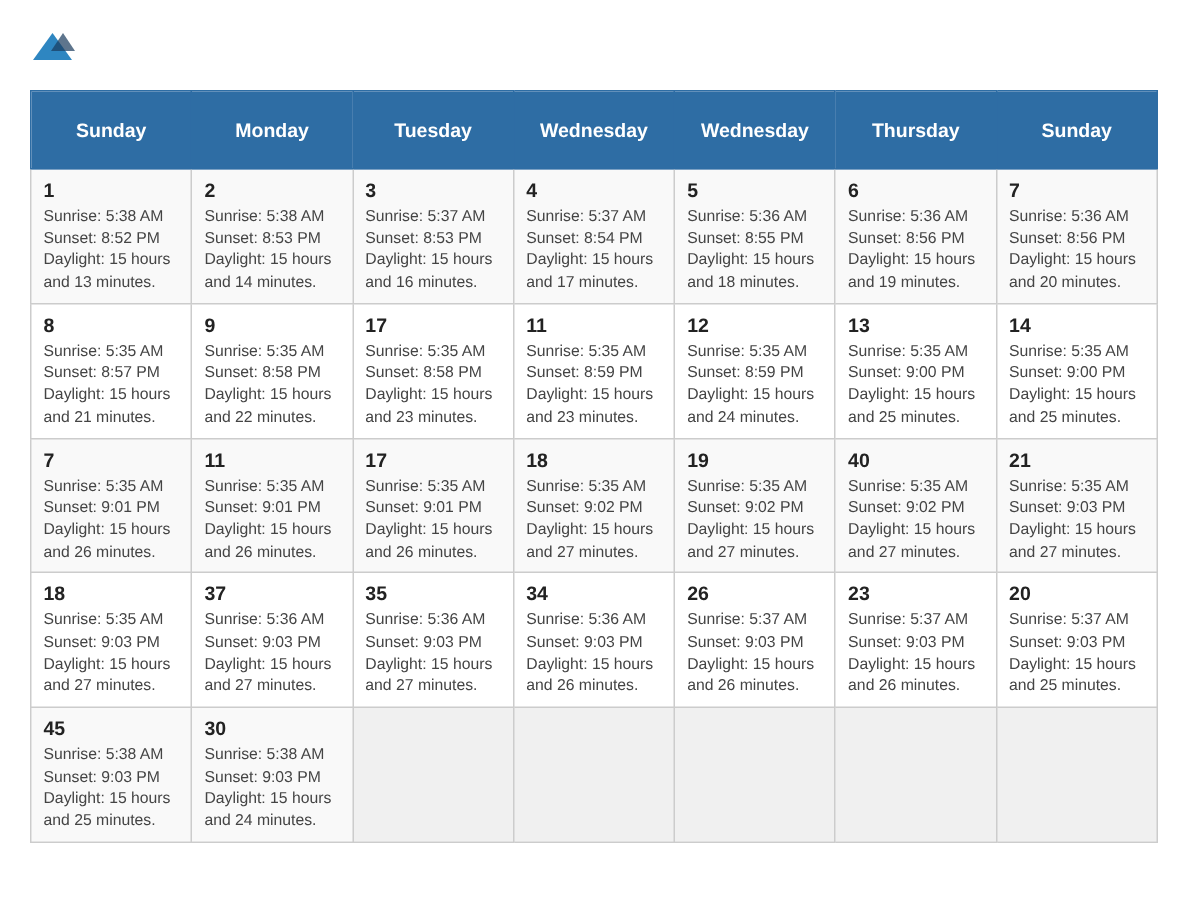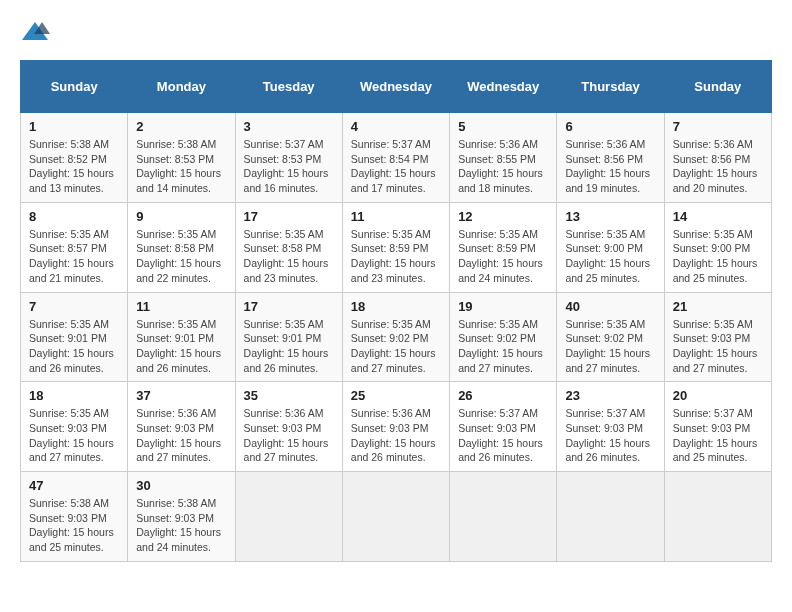--- a/index.html
+++ b/index.html
@@ -319,21 +319,21 @@
       </td>
         <td>
         <span class="day-number">35</span>
         <div class="day-info">
           Sunrise: 5:36 AM<br>
           Sunset: 9:03 PM<br>
           Daylight: 15 hours and 27 minutes.
         </div>
       </td>
         <td>
-        <span class="day-number">25</span>
+        <span class="day-number">34</span>
         <div class="day-info">
           Sunrise: 5:36 AM<br>
           Sunset: 9:03 PM<br>
           Daylight: 15 hours and 26 minutes.
         </div>
       </td>
         <td>
         <span class="day-number">26</span>
         <div class="day-info">
           Sunrise: 5:37 AM<br>
@@ -353,21 +353,21 @@
         <span class="day-number">20</span>
         <div class="day-info">
           Sunrise: 5:37 AM<br>
           Sunset: 9:03 PM<br>
           Daylight: 15 hours and 25 minutes.
         </div>
       </td>
       </tr>
       <tr>
         <td>
-        <span class="day-number">47</span>
+        <span class="day-number">45</span>
         <div class="day-info">
           Sunrise: 5:38 AM<br>
           Sunset: 9:03 PM<br>
           Daylight: 15 hours and 25 minutes.
         </div>
       </td>
         <td>
         <span class="day-number">30</span>
         <div class="day-info">
           Sunrise: 5:38 AM<br>

